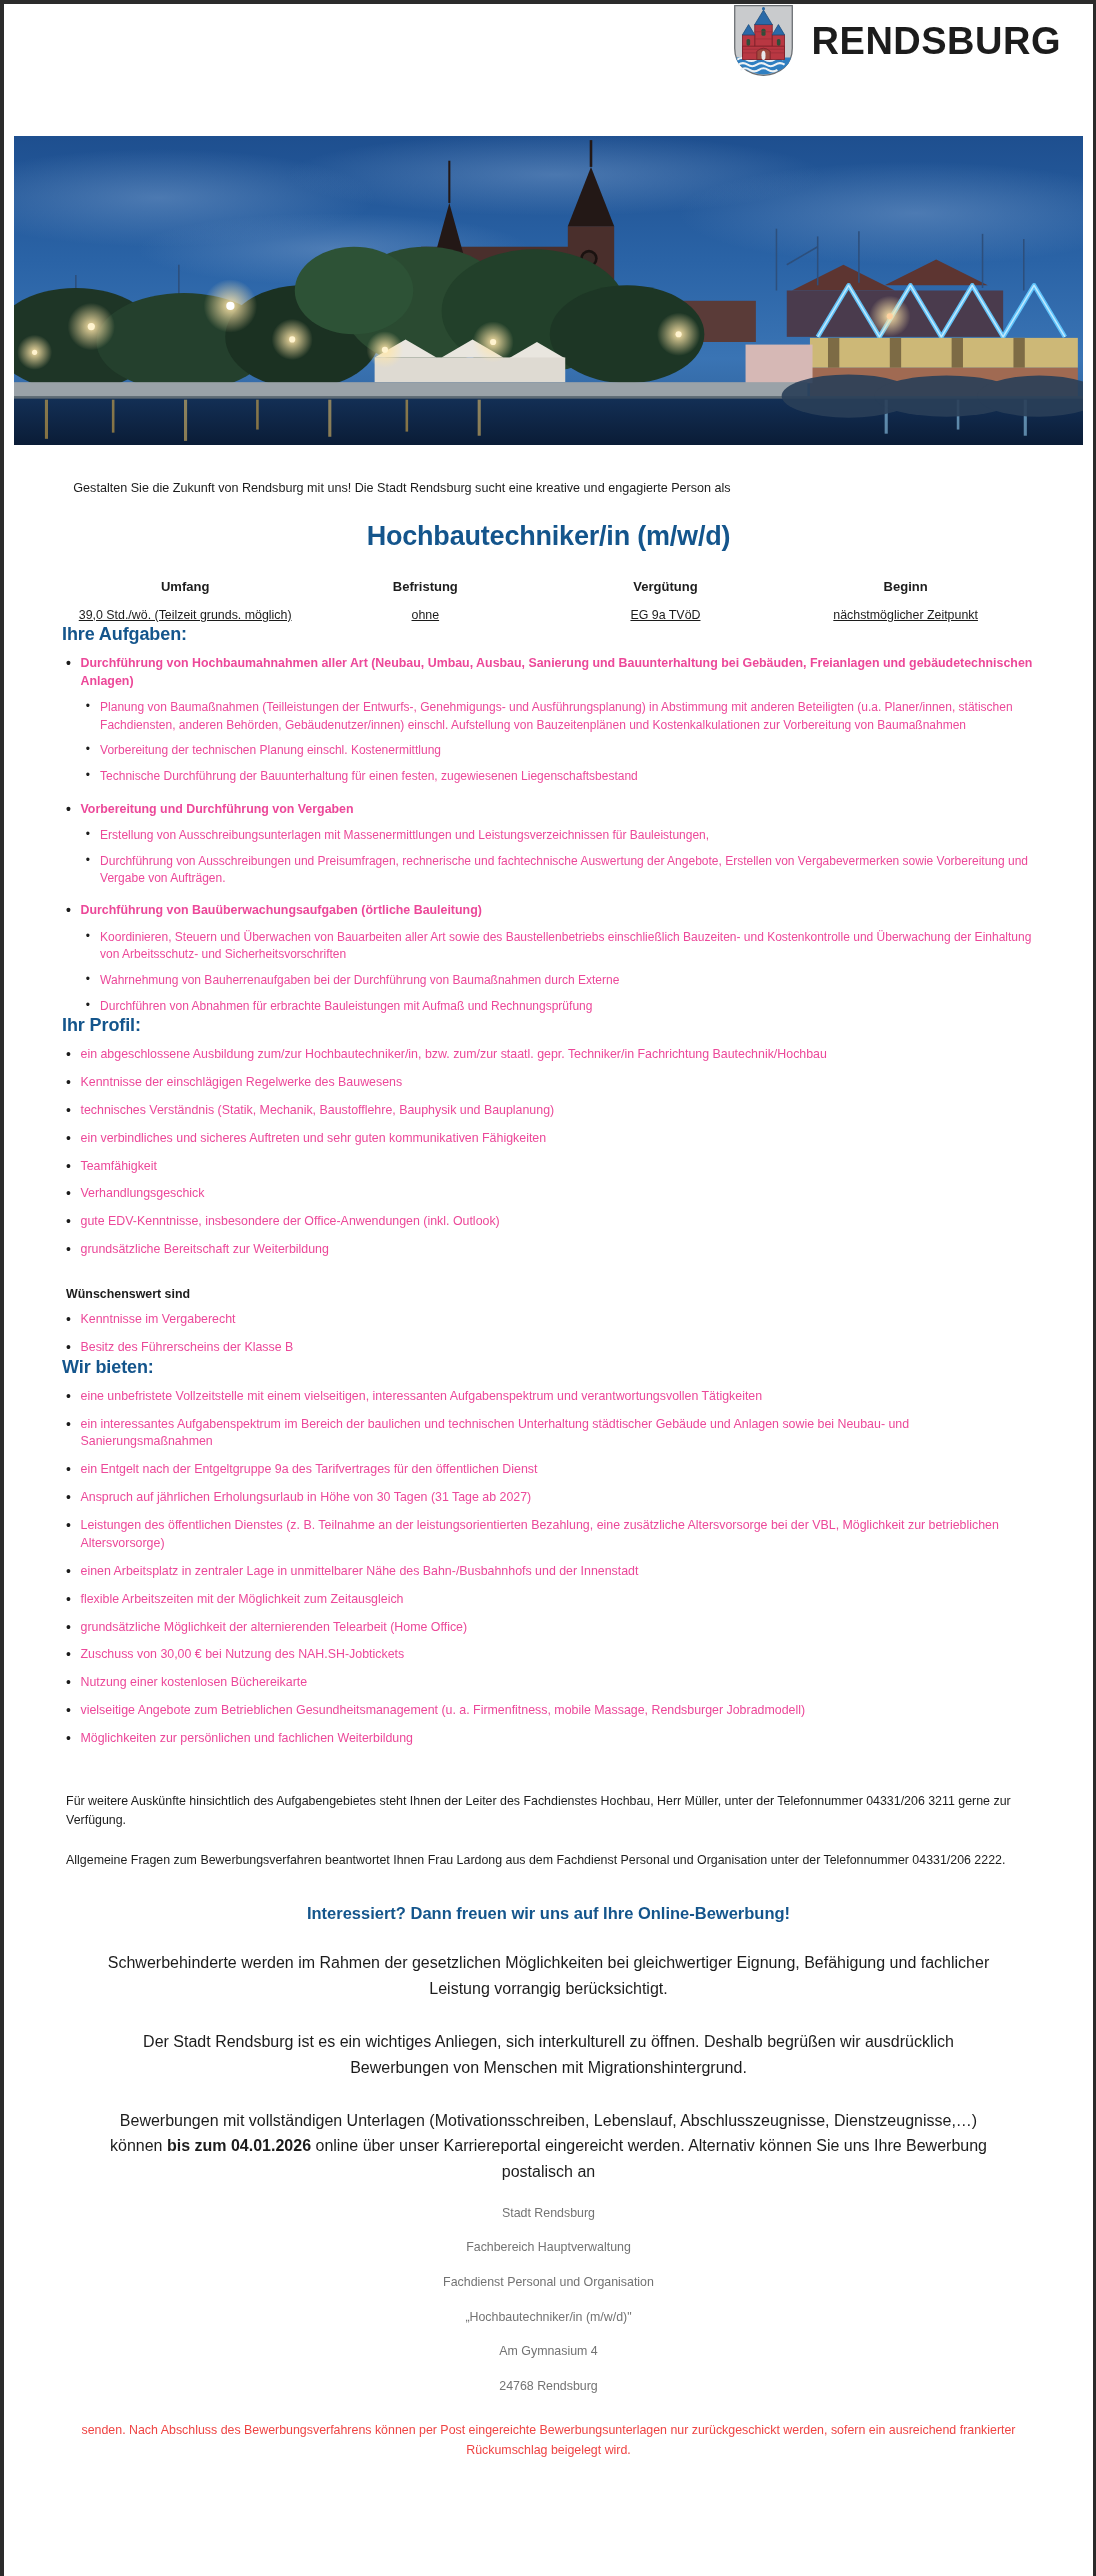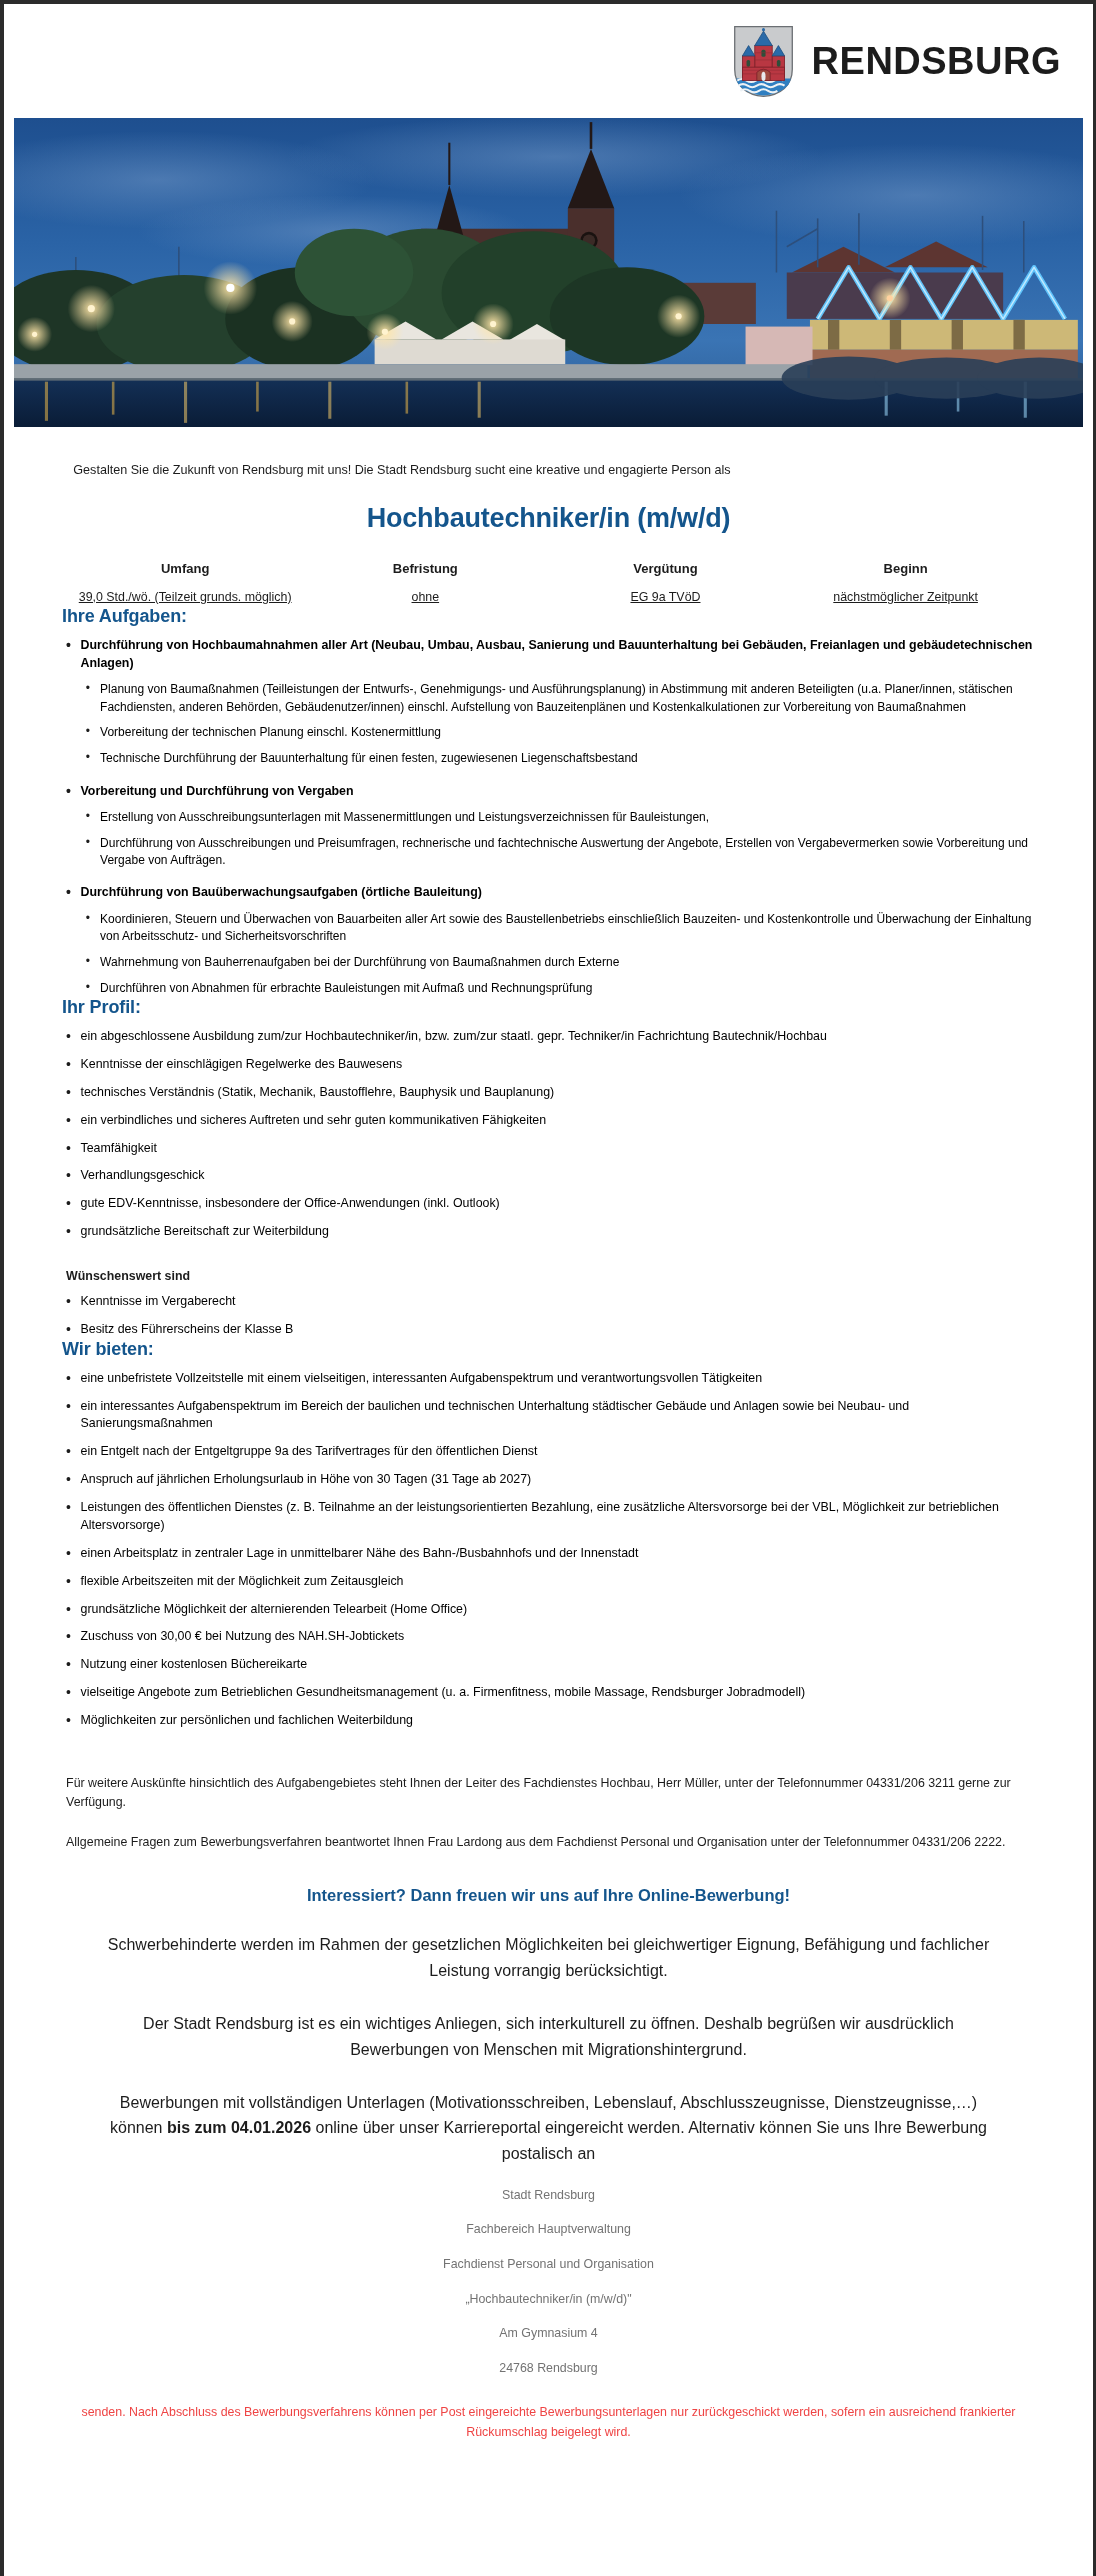--- a/index.html
+++ b/index.html
@@ -21,23 +21,23 @@
     border-left: 4.6px solid #2b2b2b;
     border-right: 4.6px solid #2b2b2b;
     border-top: 4.6px solid #2b2b2b;
     border-bottom: 4.6px solid #2b2b2b;
     padding: 0;
     overflow: hidden;
   }
 
   
   .header {
-    height: 114px;
+    height: 132px;
     display: flex;
-    align-items: center;
+    align-items: flex-start;
     justify-content: flex-end;
     padding-right: 32px;
   }
   .logo-block {
     display: flex;
     align-items: center;
     gap: 17.5px;
   }
   .crest {
     width: 61px;
@@ -121,21 +121,21 @@
   .sec-bieten   { margin-top: 56px; }
 
   ul.bullets {
     list-style: none;
     margin: 0;
     padding: 0;
   }
   ul.bullets > li {
     position: relative;
     font-size: 12.4px;
-    color: #000000;
+    color: #ec4899;
     line-height: 1.42;
     margin-top: 10.3px;
     padding-left: 18.5px;
   }
   ul.bullets > li::before {
     content: "\2022";
     position: absolute;
     left: 4.1px;
     top: -1px;
     font-size: 14px;

